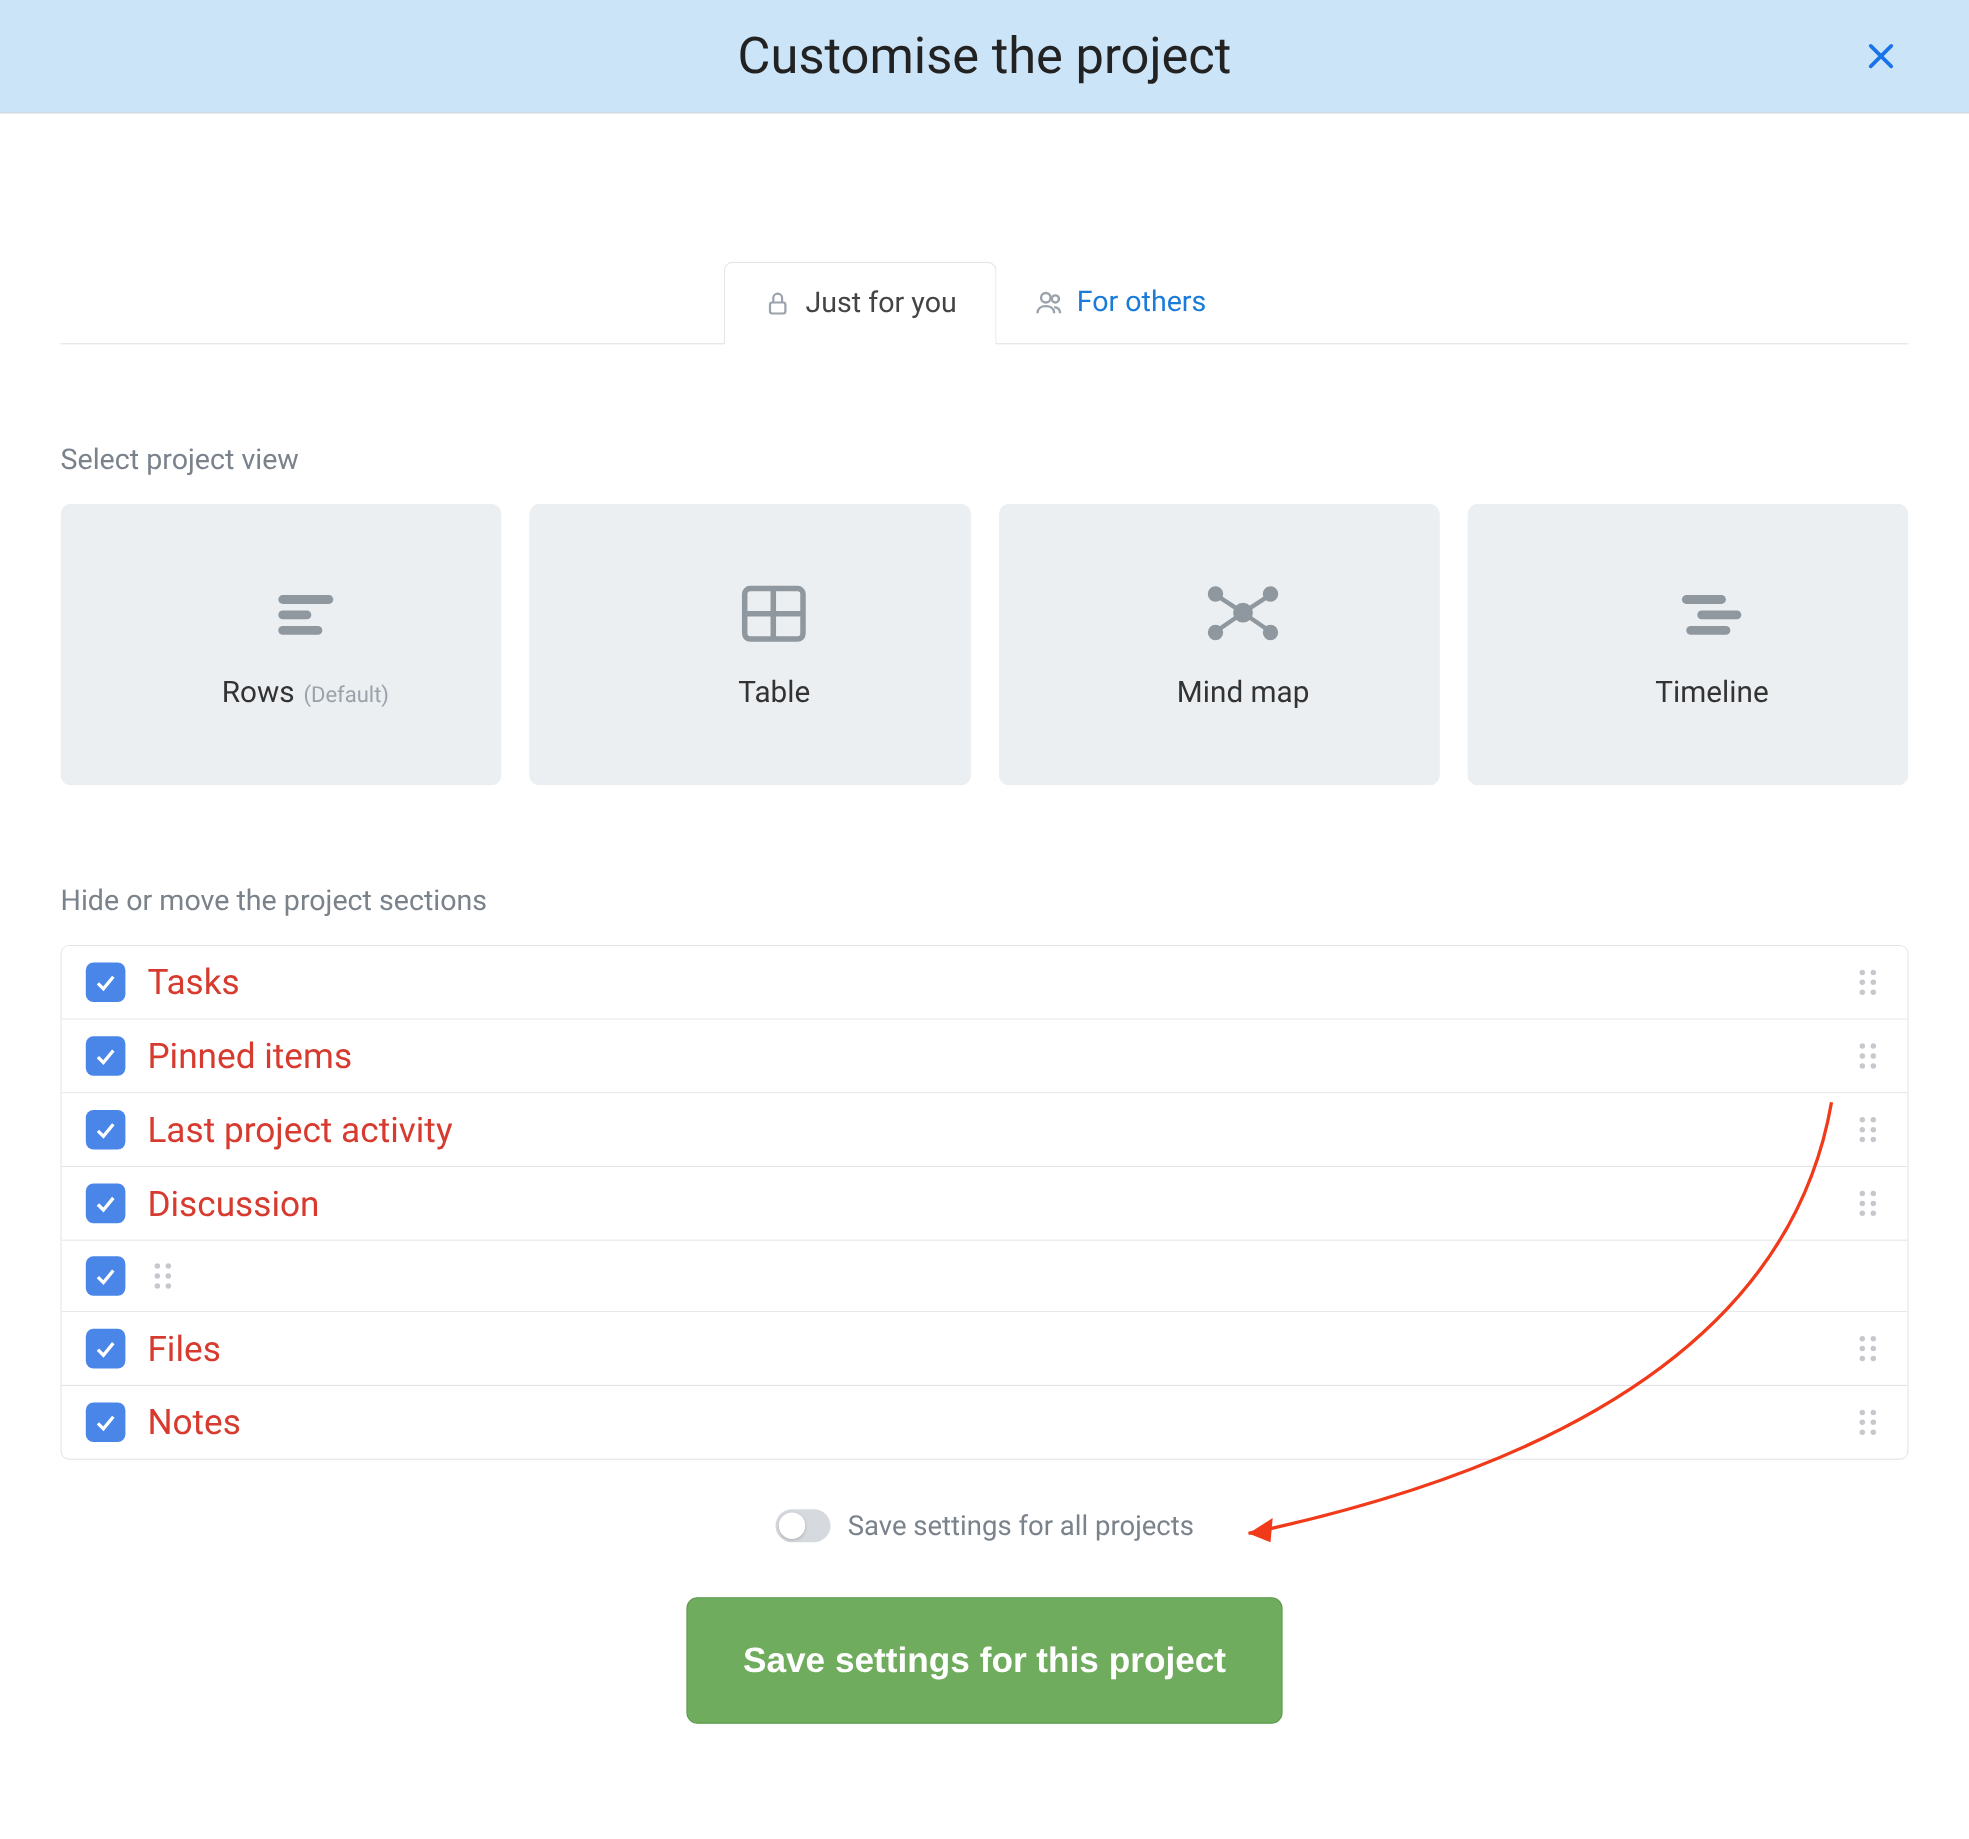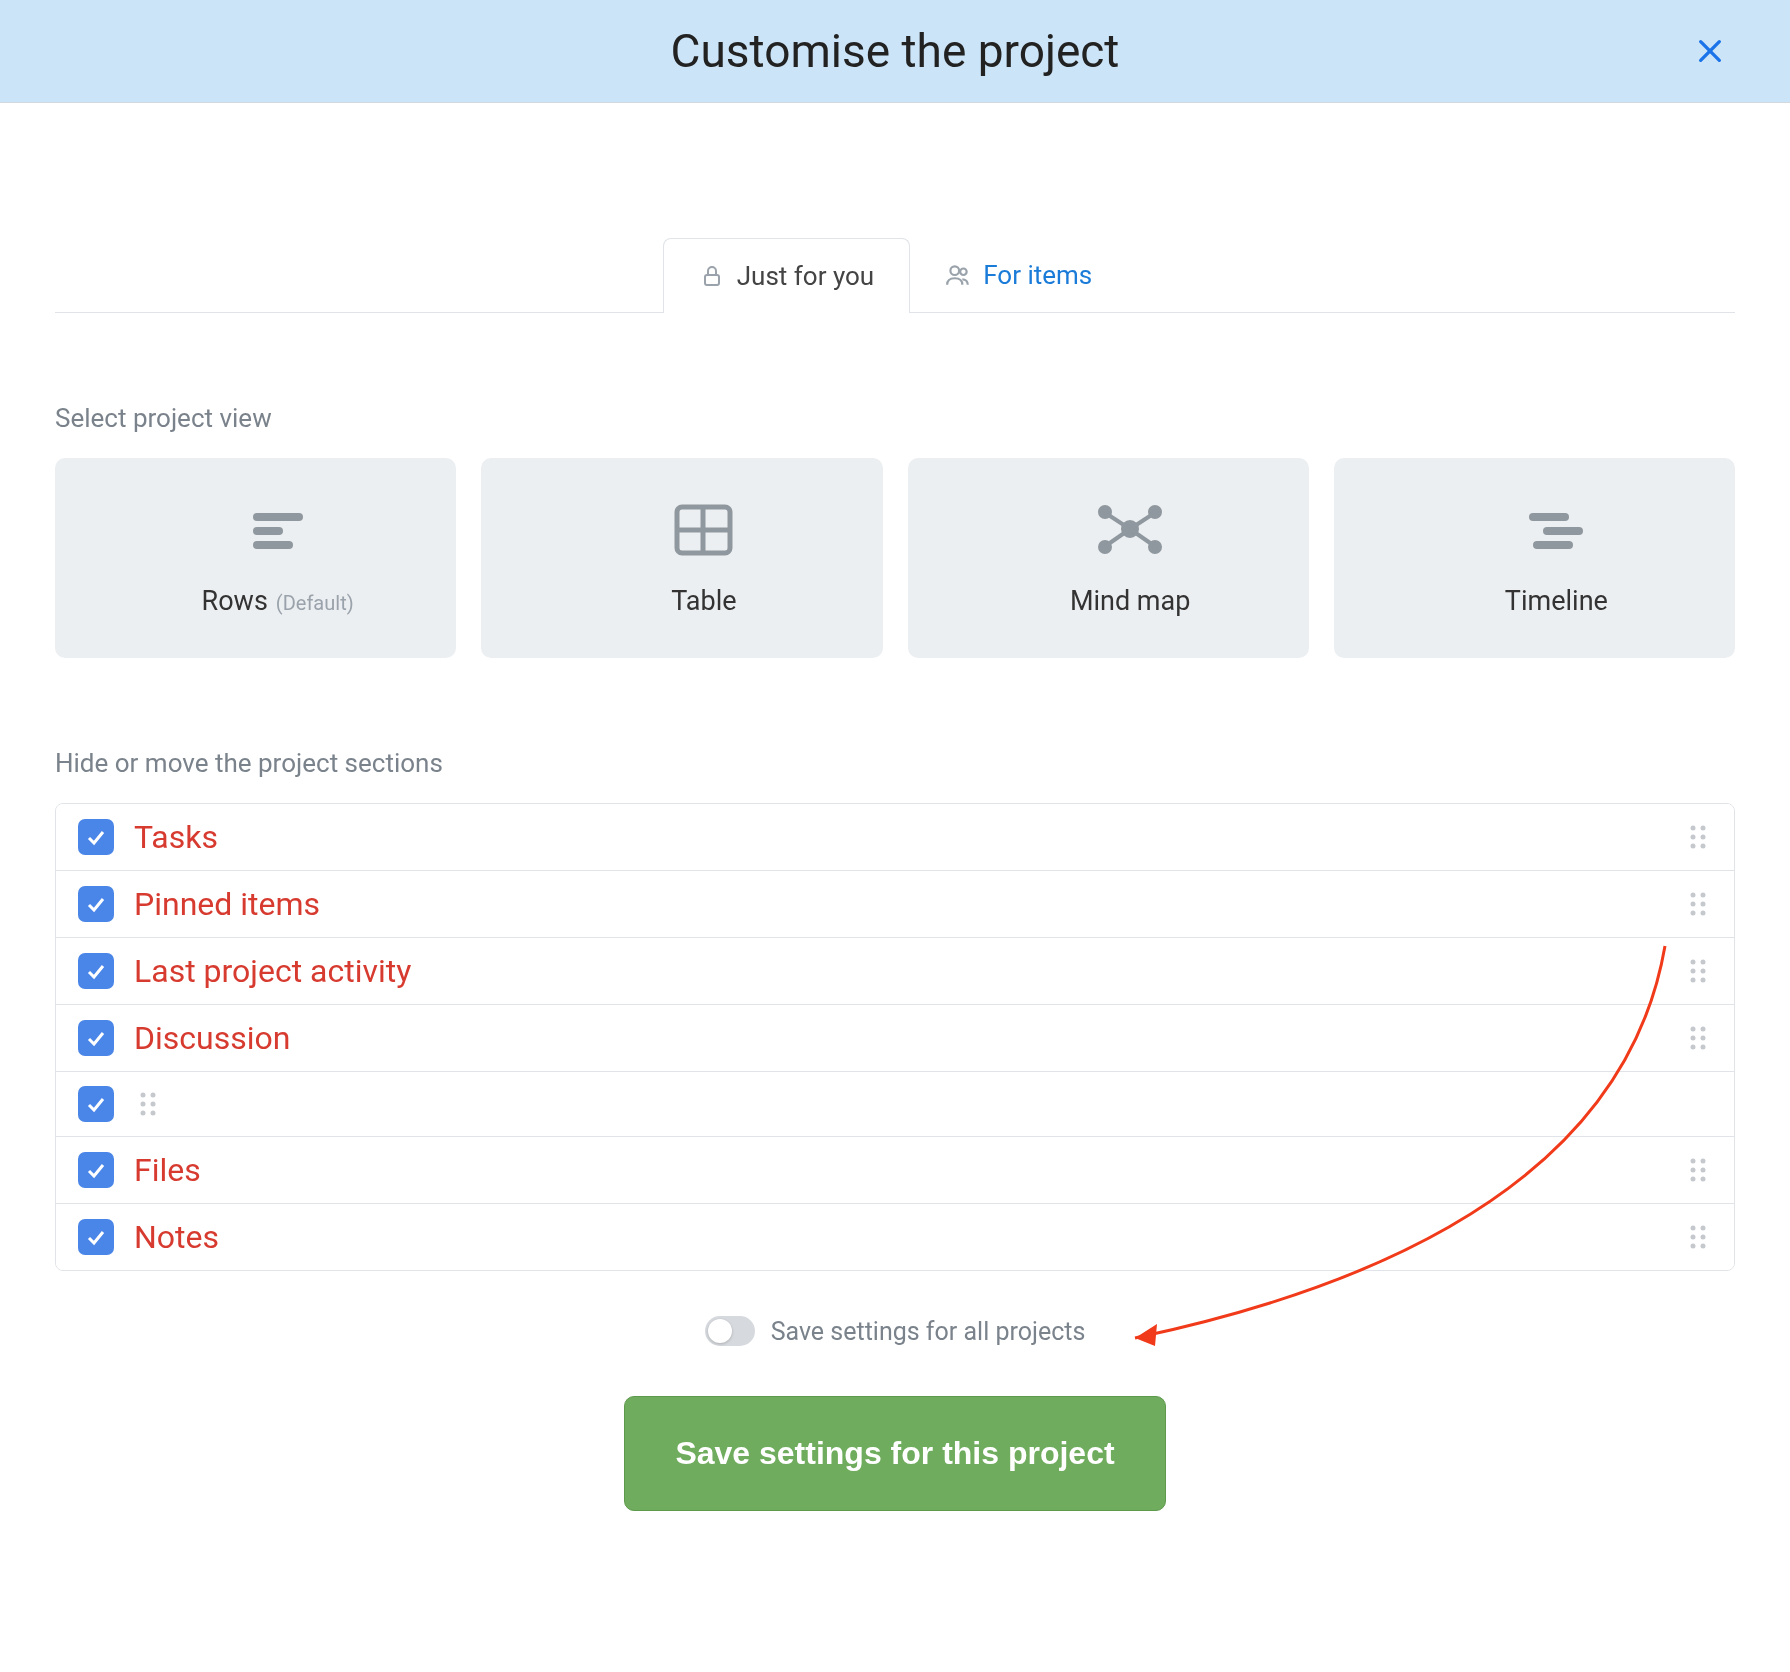--- a/index.html
+++ b/index.html
@@ -99,21 +99,21 @@
       color: #7a828b;
       margin-top: 90px;
       margin-bottom: 25px;
     }
     .view-cards {
       display: flex;
       gap: 25px;
     }
     .view-card {
       flex: 1;
-      height: 200px;
+      height: 256px;
       background: #eceff1;
       border-radius: 10px;
       display: flex;
       flex-direction: column;
       align-items: center;
       justify-content: center;
       gap: 25px;
       cursor: pointer;
       border: 2px solid transparent;
       padding-left: 44px;
@@ -271,21 +271,21 @@
     </div>
     <div class="tab inactive">
       <span class="tab-icon">
         <svg viewBox="0 0 24 24" width="26" height="26" fill="none" stroke="currentColor" stroke-width="2">
           <circle cx="9" cy="8" r="4"></circle>
           <path d="M2 21c0-4 3-6 7-6s7 2 7 6"></path>
           <circle cx="17" cy="9" r="3"></circle>
           <path d="M21 21c0-3-2-5-5-5"></path>
         </svg>
       </span>
-      <span>For items</span>
+      <span>For others</span>
     </div>
   </div>
 
   <div class="section-label">Select project view</div>
 
   <div class="view-cards">
     <div class="view-card">
       <div class="card-icon">
         <svg width="70" height="50" viewBox="0 0 70 50">
           <rect x="10" y="8" width="50" height="8" rx="4" fill="currentColor"></rect>

